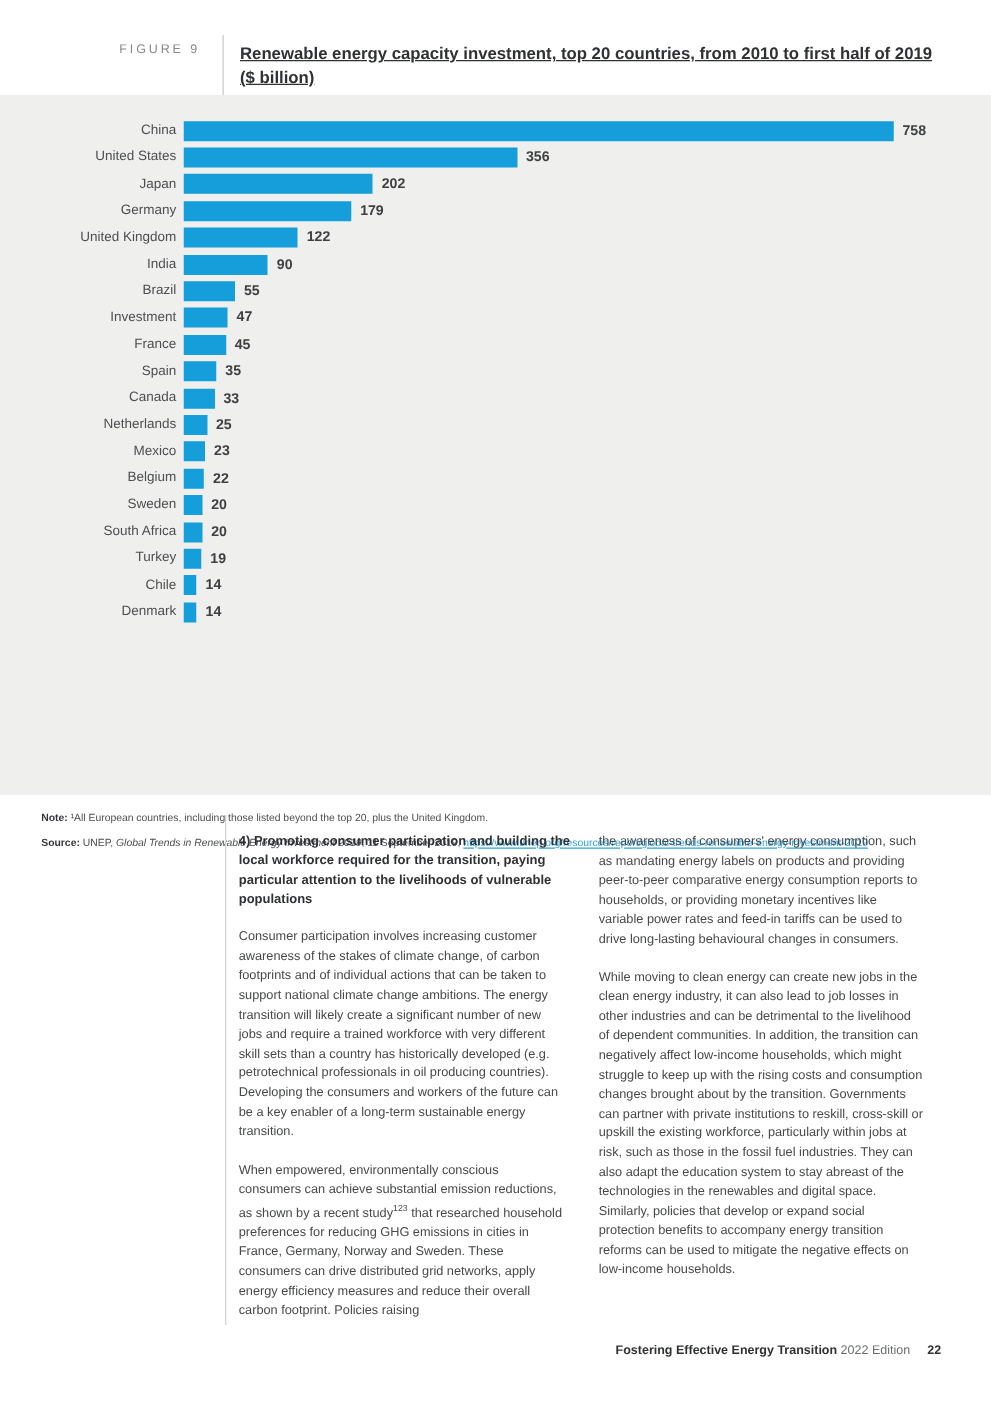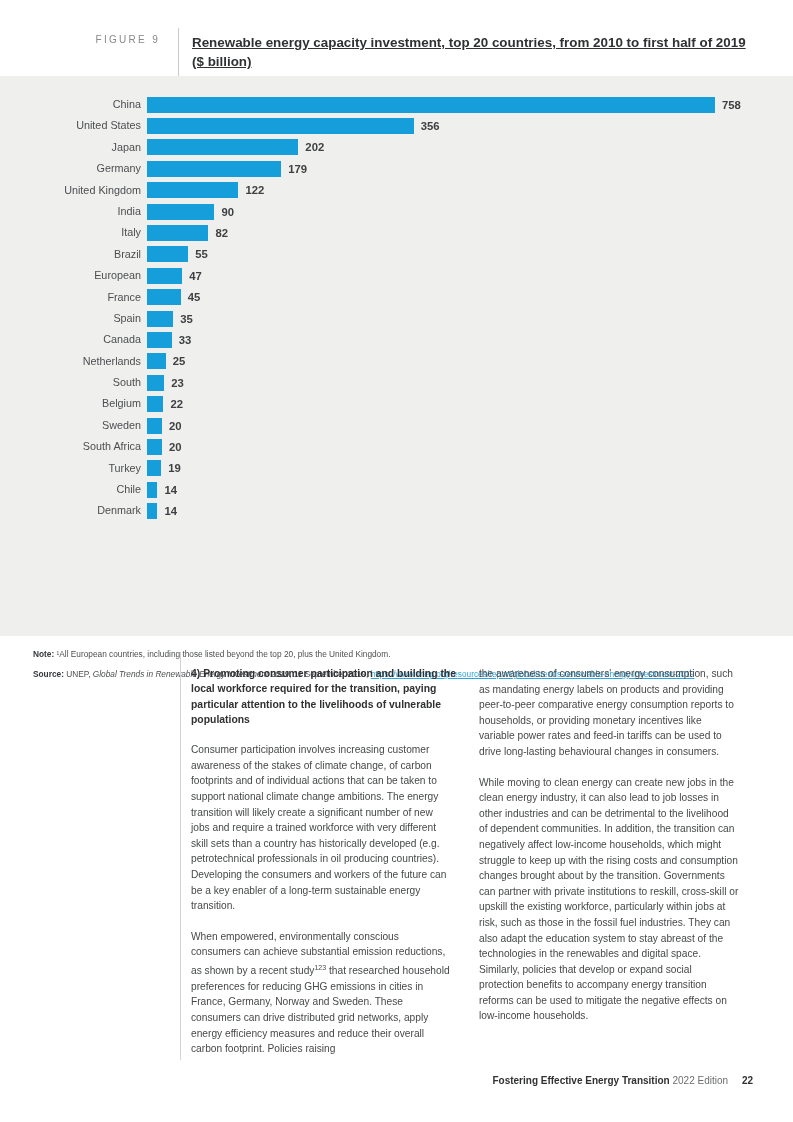--- a/index.html
+++ b/index.html
@@ -212,35 +212,28 @@
         </div>
       </div>
       <div class="bar-row">
         <div class="bar-label">India</div>
         <div class="bar-track">
           <div class="bar" style="width: 67.4406px; background: rgb(21, 158, 217);"></div>
           <div class="bar-value">90</div>
         </div>
       </div>
       <div class="bar-row">
-        <div class="bar-label">Italy</div>
-        <div class="bar-track">
-          <div class="bar" style="width: 61.4459px; background: rgb(21, 158, 217);"></div>
-          <div class="bar-value">82</div>
-        </div>
-      </div>
-      <div class="bar-row">
         <div class="bar-label">Brazil</div>
         <div class="bar-track">
           <div class="bar" style="width: 41.2137px; background: rgb(21, 158, 217);"></div>
           <div class="bar-value">55</div>
         </div>
       </div>
       <div class="bar-row">
-        <div class="bar-label">European</div>
+        <div class="bar-label">Investment</div>
         <div class="bar-track">
           <div class="bar" style="width: 35.219px; background: rgb(21, 158, 217);"></div>
           <div class="bar-value">47</div>
         </div>
       </div>
       <div class="bar-row">
         <div class="bar-label">France</div>
         <div class="bar-track">
           <div class="bar" style="width: 33.7203px; background: rgb(21, 158, 217);"></div>
           <div class="bar-value">45</div>
@@ -261,21 +254,21 @@
         </div>
       </div>
       <div class="bar-row">
         <div class="bar-label">Netherlands</div>
         <div class="bar-track">
           <div class="bar" style="width: 18.7335px; background: rgb(21, 158, 217);"></div>
           <div class="bar-value">25</div>
         </div>
       </div>
       <div class="bar-row">
-        <div class="bar-label">South</div>
+        <div class="bar-label">Mexico</div>
         <div class="bar-track">
           <div class="bar" style="width: 17.2348px; background: rgb(21, 158, 217);"></div>
           <div class="bar-value">23</div>
         </div>
       </div>
       <div class="bar-row">
         <div class="bar-label">Belgium</div>
         <div class="bar-track">
           <div class="bar" style="width: 16.4855px; background: rgb(21, 158, 217);"></div>
           <div class="bar-value">22</div>

